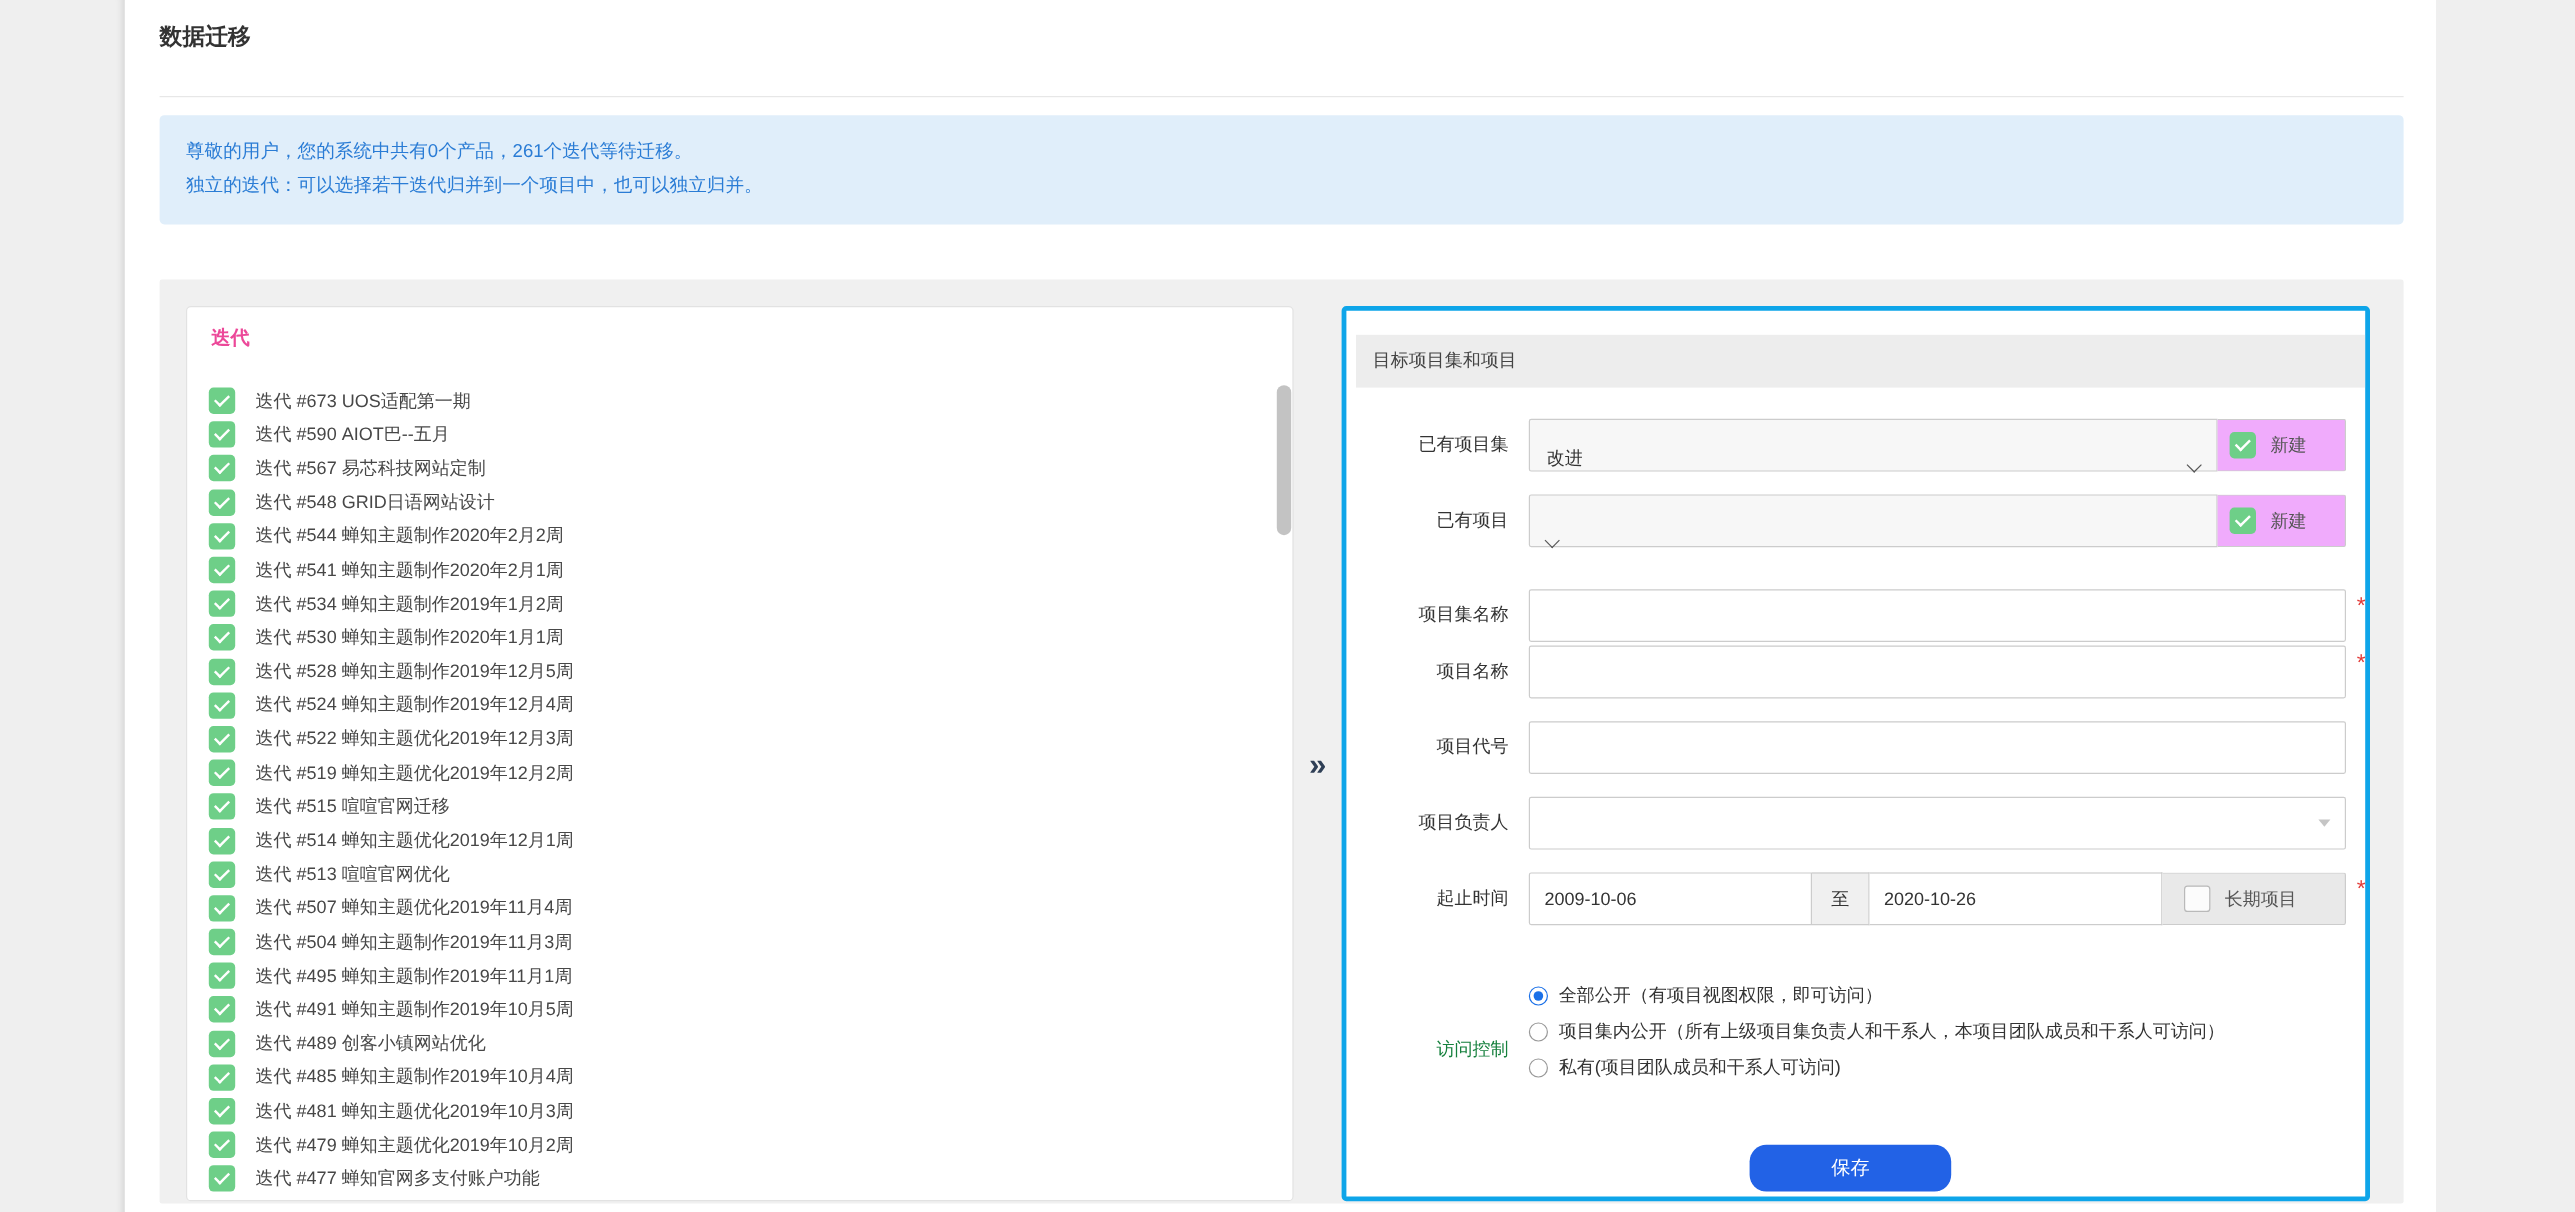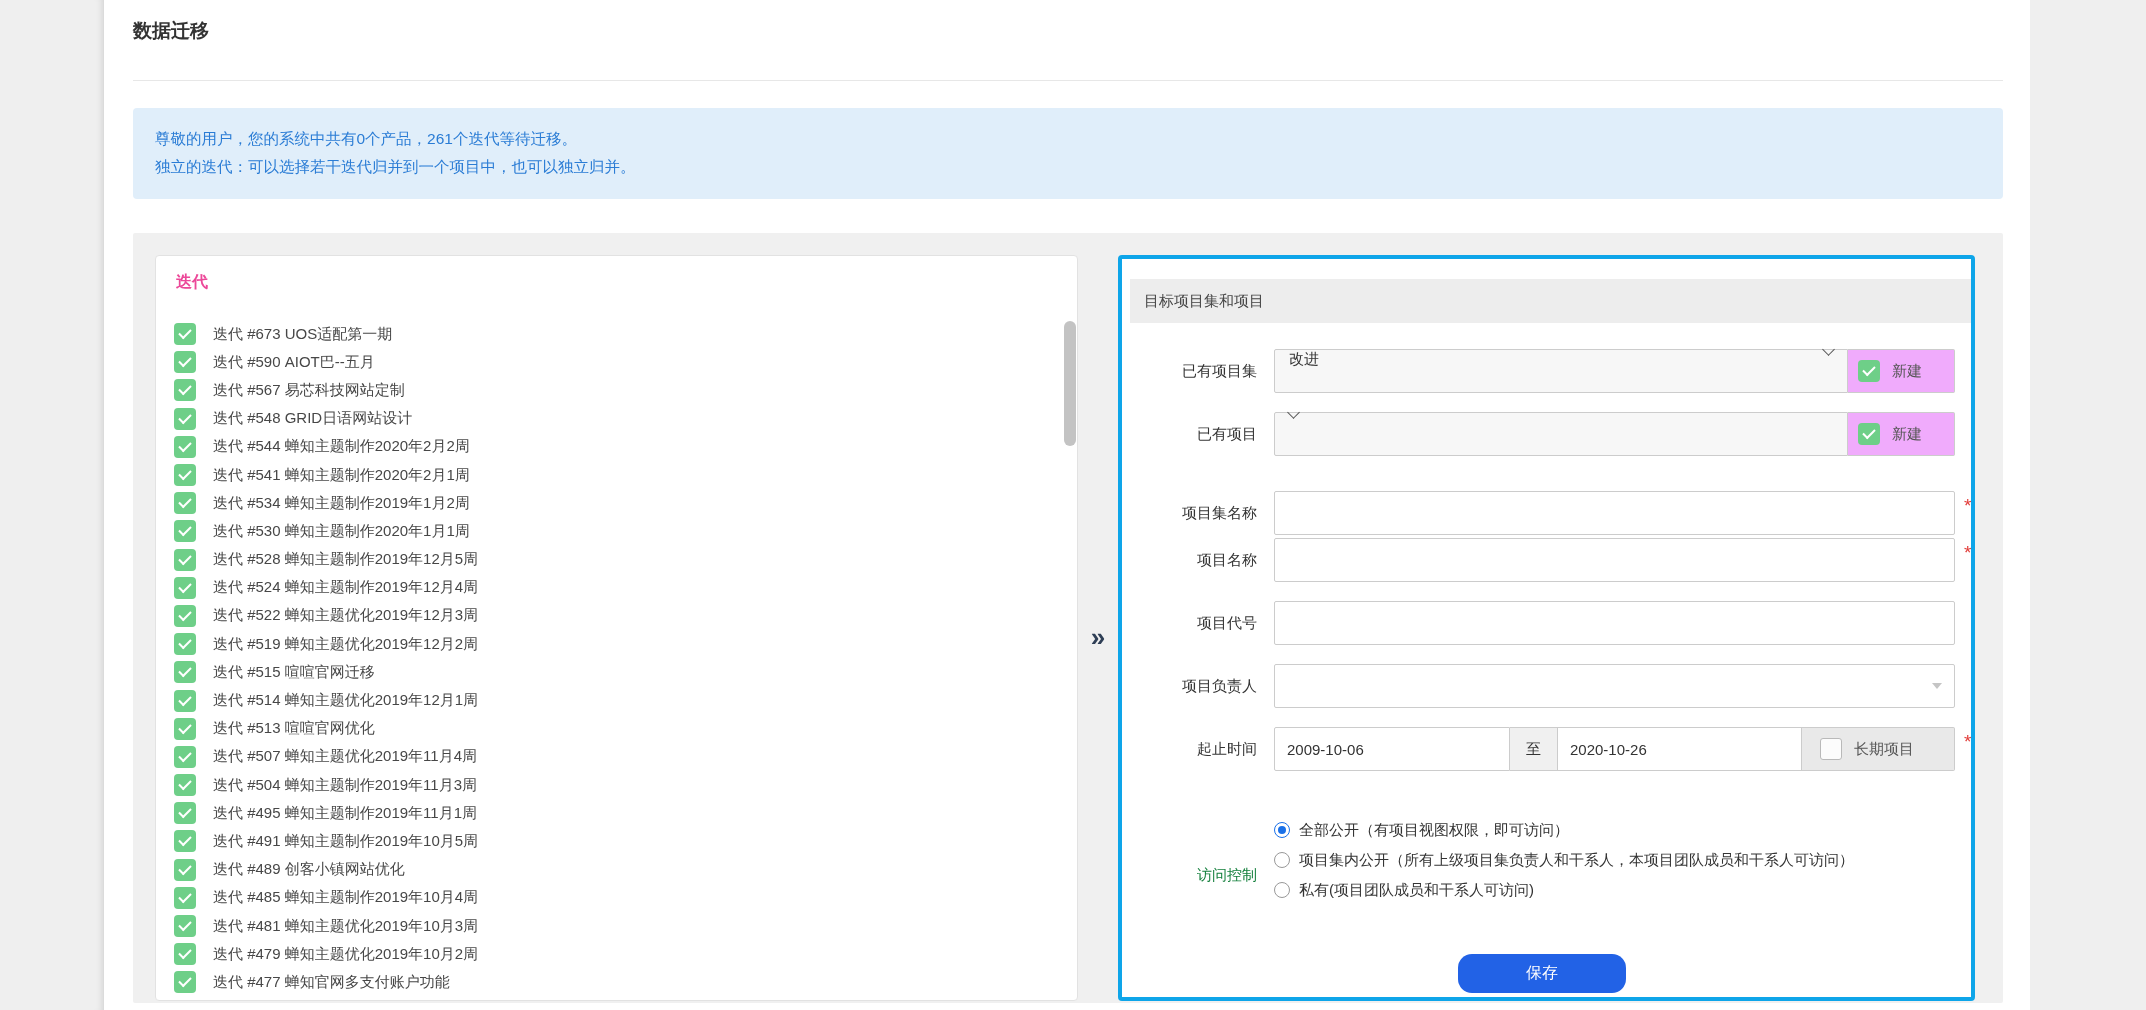--- a/index.html
+++ b/index.html
@@ -6,21 +6,21 @@
   html,body { width:2146px; height:1010px; overflow:hidden; background:#fff;
     font-family:"Liberation Sans","DejaVu Sans",sans-serif; color:#333; }
   .gutter { position:absolute; top:0; height:1010px; background:#efefef; }
   .gutter.left { left:0; width:104px; box-shadow: inset -8px 0 8px -8px rgba(0,0,0,.18); }
   .gutter.right { left:2030px; width:116px; }
   .main { position:absolute; left:104px; top:0; width:1926px; height:1010px; background:#fff; }
 
   .page-title { position:absolute; left:29px; top:18px; font-size:19px; font-weight:bold; color:#333; }
   .divider { position:absolute; left:29px; top:80px; width:1870px; height:1px; background:#e7e7e7; }
 
-  .banner { position:absolute; left:29px; top:108px; width:1870px; height:91px;
+  .banner { position:absolute; left:29px; top:96px; width:1870px; height:91px;
     background:#e0eefa; border-radius:4px; padding:17px 0 0 22px;
     font-size:15.5px; line-height:28px; color:#2a7cd5; }
 
   .panels { position:absolute; left:29px; top:233px; width:1870px; height:770px;
     background:#f0f0f0; border-radius:2px; overflow:hidden; }
 
   
   .iter-card { position:absolute; left:22px; top:22px; width:923px; height:746px;
     background:#fff; border:1px solid #e2e2e2; border-radius:4px; overflow:hidden; }
   .iter-title { position:absolute; left:20px; top:16px; font-size:16px; font-weight:bold; color:#ec4899; }
@@ -41,21 +41,21 @@
     background:#fff; border:4px solid #0ea5e9; border-radius:4px; overflow:hidden; }
   .form-header { position:absolute; left:8px; top:20px; width:841px; height:44px;
     background:#ededed; line-height:44px; padding-left:14px; font-size:15px; color:#444; }
 
   .frow { position:absolute; left:0; width:100%; height:44px; }
   .flabel { position:absolute; left:0; top:0; width:135px; height:44px; line-height:44px;
     text-align:right; font-size:15px; color:#333; }
   .fctrl { position:absolute; left:152px; top:0; width:681px; height:44px; display:flex; }
   .star { position:absolute; left:842px; top:4px; color:#e23c39; font-size:19px; }
 
-  .sel { flex:1; display:flex; align-items:flex-start; background:#f7f7f7;
+  .sel { flex:1; display:flex; align-items:flex-end; background:#f7f7f7;
     border:1px solid #ccc; border-radius:2px 0 0 2px; padding:0 14px; font-size:15px; color:#333; cursor:pointer; }
   .sel .sel-val { flex:1; }
   .caret { width:9px; height:9px; border-right:1.7px solid #555; border-bottom:1.7px solid #555;
     transform:rotate(45deg); margin-top:-5px; }
   .addon { width:107px; display:flex; align-items:center; background:#f0abfc;
     border:1px solid #ccc; border-left:none; border-radius:0 2px 2px 0; padding-left:10px; cursor:pointer; }
   .addon .cbx { width:22px; height:22px; }
   .addon-label { margin-left:12px; font-size:15px; color:#555; }
 
   .tinput { width:681px; height:44px; border:1px solid #ccc; border-radius:2px;

